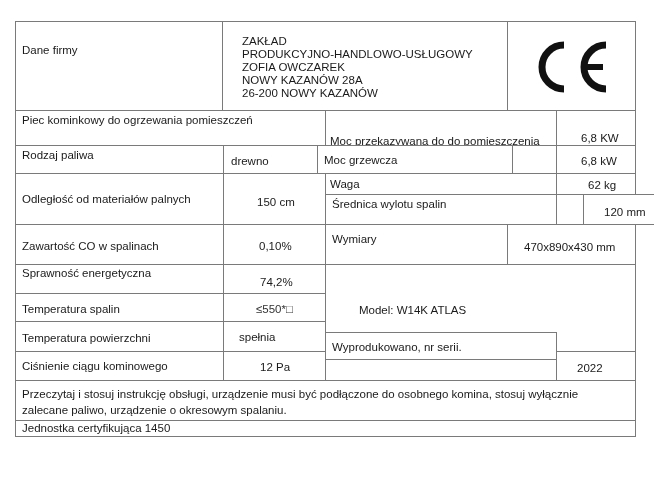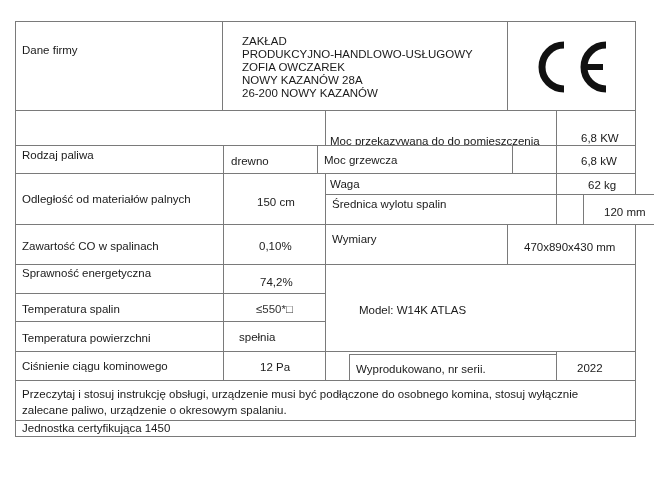--- a/index.html
+++ b/index.html
@@ -27,20 +27,21 @@
   </div>
   <div class="cell" style="left:507px;top:21px;width:129px;height:90px;">
     <svg class="ce" width="74" height="52" viewBox="0 0 74 52" style="left:29px;top:19px;">
       <path d="M27 4 A22 22 0 1 0 27 48" fill="none" stroke="#111" stroke-width="7"></path>
       <path d="M69 4 A22 22 0 1 0 69 48" fill="none" stroke="#111" stroke-width="7"></path>
       <line x1="50" y1="26" x2="66" y2="26" stroke="#111" stroke-width="6"></line>
     </svg>
   </div>
 
   <div class="cell" style="left:15px;top:110px;width:311px;height:36px;">
+    <span class="t" style="left:6px;top:3px;">Piec kominkowy do ogrzewania pomieszczeń</span>
   </div>
 
   <div class="cell" style="left:15px;top:145px;width:209px;height:29px;">
     <span class="t" style="left:6px;top:3px;">Rodzaj paliwa</span>
   </div>
   <div class="cell" style="left:223px;top:145px;width:103px;height:29px;">
     <span class="t" style="left:7px;top:9px;">drewno</span>
   </div>
 
   <div class="cell" style="left:15px;top:173px;width:209px;height:52px;">
@@ -117,21 +118,21 @@
     <span class="t" style="left:6px;top:8px;">Wymiary</span>
   </div>
   <div class="cell" style="left:507px;top:224px;width:129px;height:41px;">
     <span class="t" style="left:16px;top:16px;">470x890x430 mm</span>
   </div>
 
   <div class="cell" style="left:325px;top:264px;width:311px;height:88px;padding-left:30px;">
     <span class="t" style="left:33px;top:39px;">Model: W14K ATLAS</span>
   </div>
 
-  <div class="cell" style="left:325px;top:354px;width:232px;height:34px;margin-left:24px;">
+  <div class="cell" style="left:325px;top:332px;width:232px;height:28px;">
     <span class="t" style="left:6px;top:8px;">Wyprodukowano, nr serii.</span>
   </div>
   <div class="cell" style="left:556px;top:351px;width:80px;height:30px;">
     <span class="t" style="left:20px;top:10px;">2022</span>
   </div>
 
   <div class="cell" style="left:15px;top:380px;width:621px;height:41px;">
     <div style="position:absolute;left:6px;top:5px;width:605px;line-height:16px;">Przeczytaj i stosuj instrukcję obsługi, urządzenie musi być podłączone do osobnego komina, stosuj wyłącznie zalecane paliwo, urządzenie o okresowym spalaniu.</div>
   </div>
 

